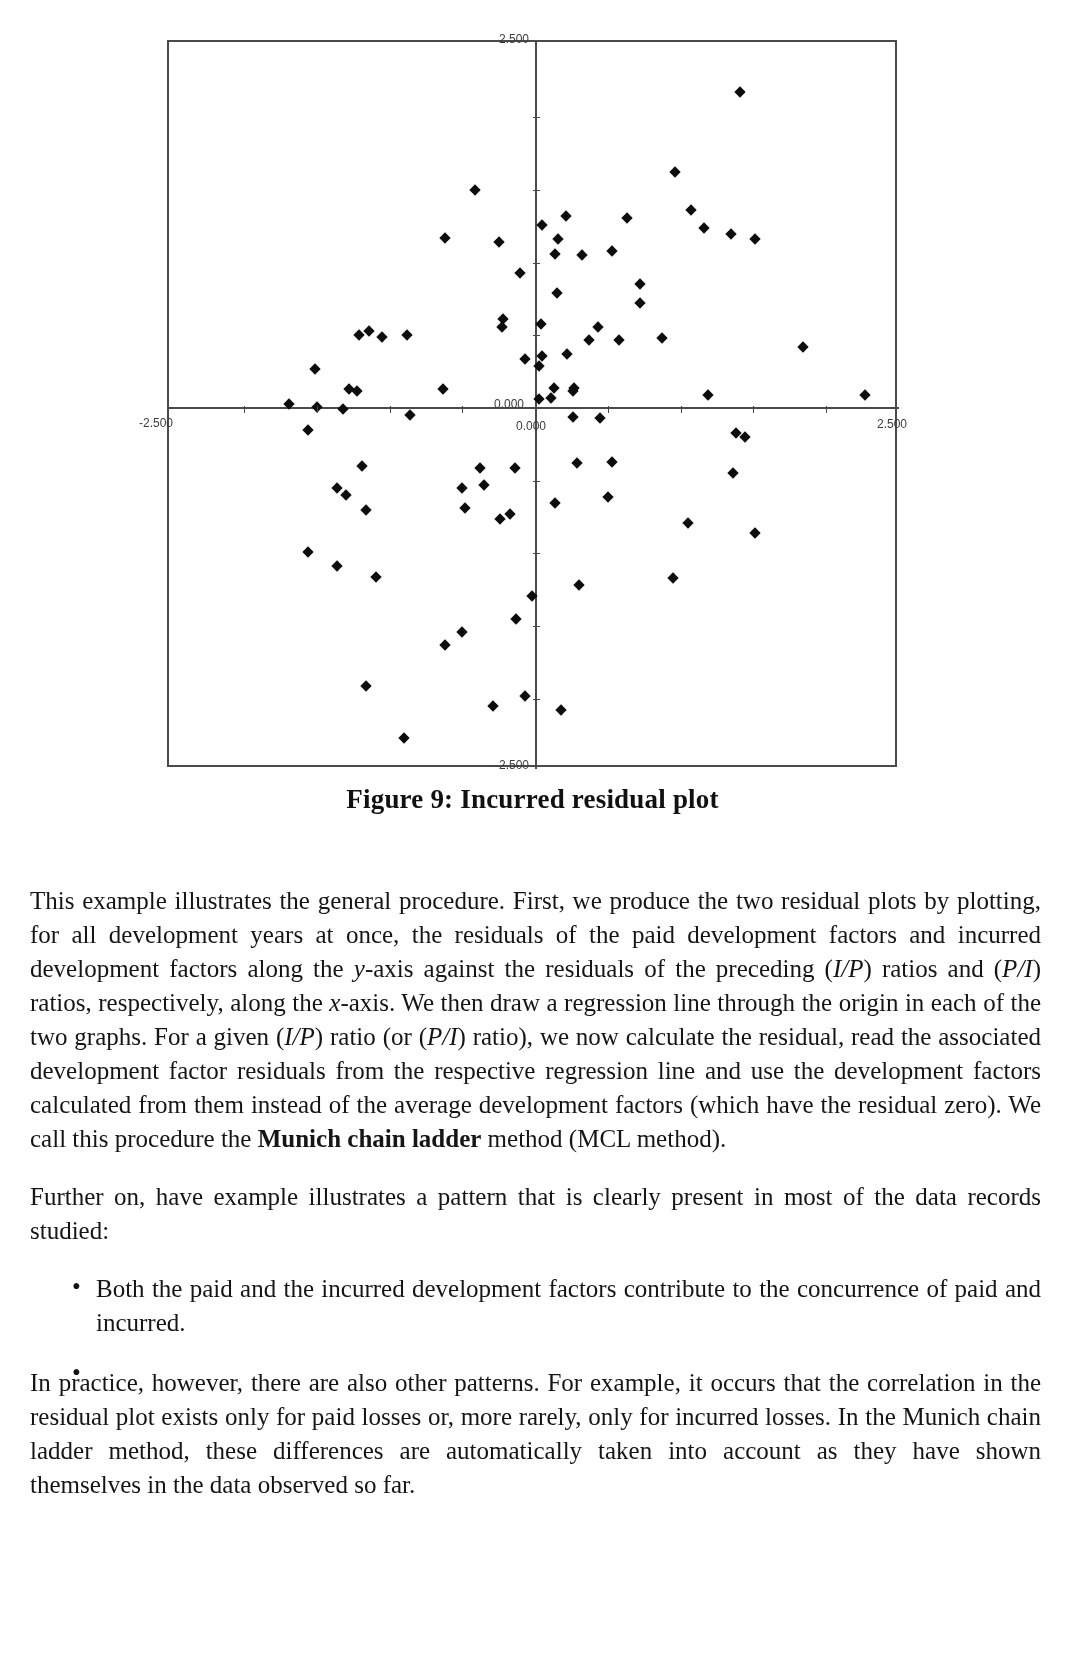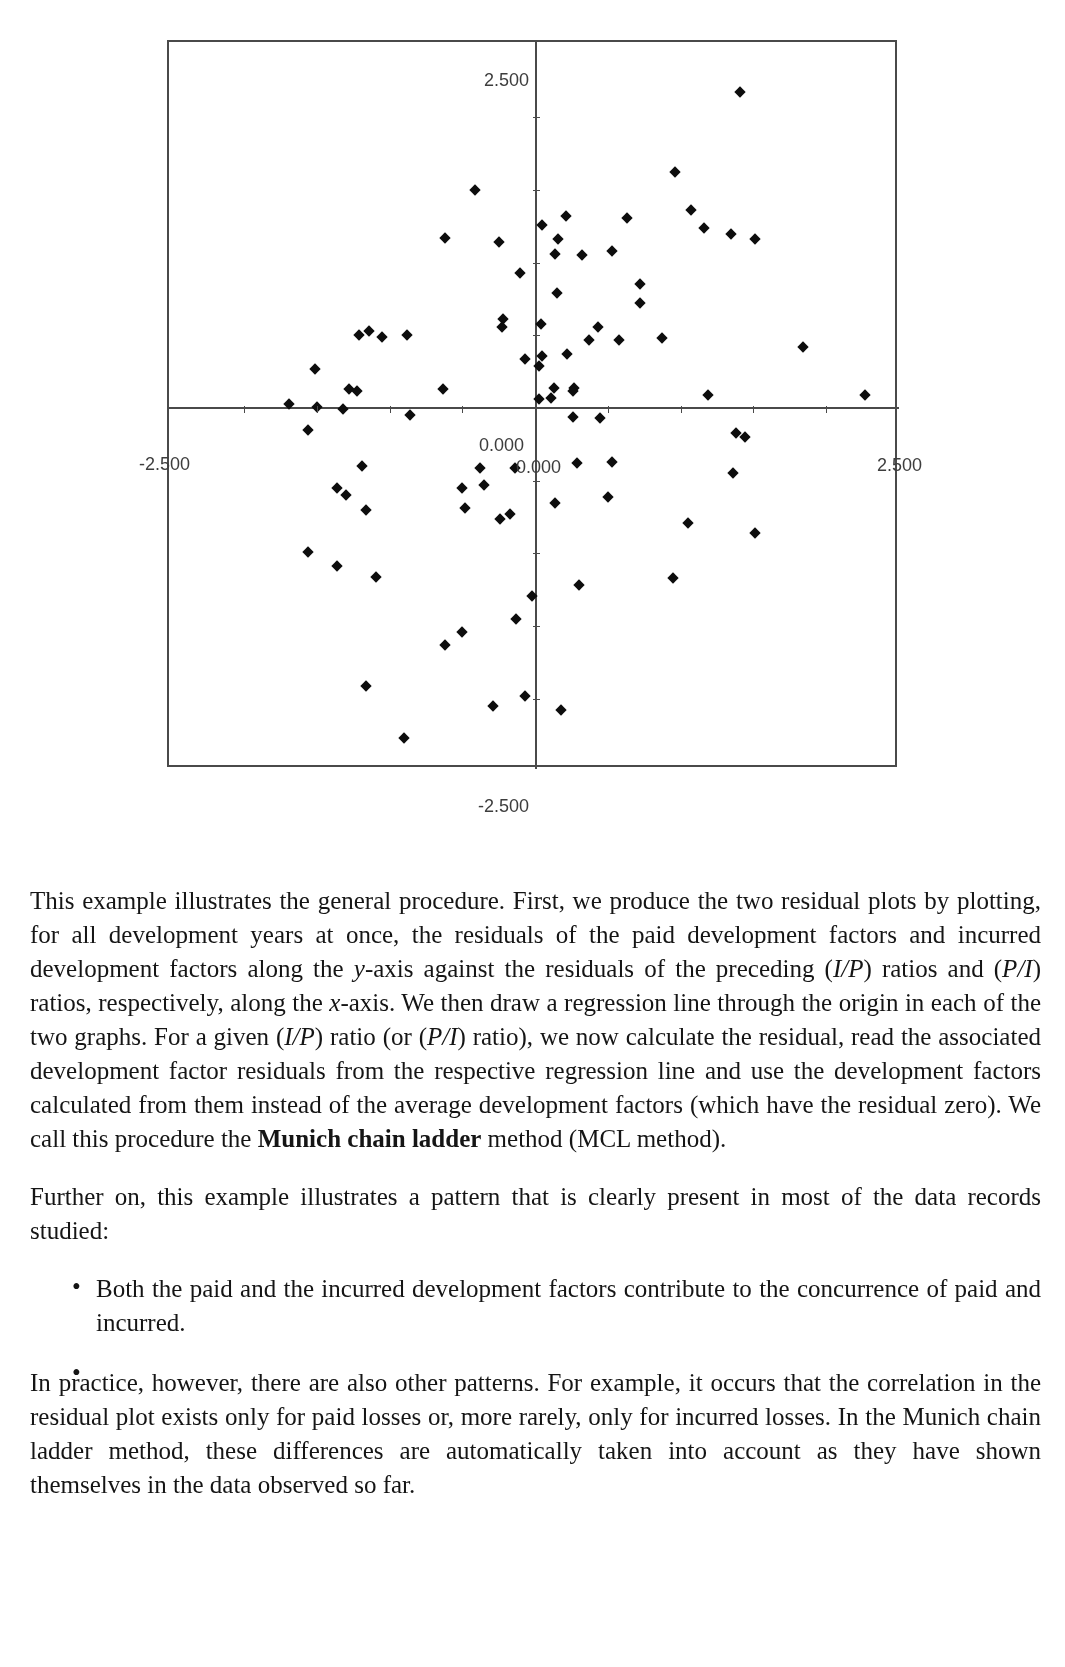--- a/index.html
+++ b/index.html
@@ -10,21 +10,21 @@
   .plot-box{position:absolute;left:167px;top:40px;width:730px;height:727px;
             border:2px solid #4a4a4a;box-sizing:border-box;background:#fff;}
   .axis{position:absolute;background:#4a4a4a;}
   .axis.h{left:0;top:365px;width:730px;height:2px;}
   .axis.v{left:366px;top:0;width:2px;height:727px;}
   .tick{position:absolute;background:#4a4a4a;}
   .tick.x{width:1px;height:7px;}
   .tick.y{width:7px;height:1px;}
   .pt{position:absolute;width:8px;height:8px;background:#0d0d0d;transform:rotate(45deg);}
   .axlabel{position:absolute;font-family:"Liberation Sans", sans-serif;
-           font-size:18px;color:#3d3d3d;white-space:nowrap;margin-top:38px;}
+           font-size:12px;color:#3d3d3d;white-space:nowrap;}
 
   
   .caption{position:absolute;left:0;top:784px;width:100%;text-align:center;
            font-weight:bold;font-size:27px;letter-spacing:.2px;color:#111;}
 
   
   .text-block{position:absolute;left:30px;top:884px;width:1011px;
               font-size:25px;line-height:34px;text-align:justify;color:#151515;}
   .text-block p{margin:0 0 24px 0;}
   .text-block ul{list-style:none;margin:2px 0 26px 0;padding:0;}
@@ -147,24 +147,25 @@
       <div class="tick y" style="left: 364px; top: 75.2px;"></div>
     </div>
 
   <div class="axlabel" style="right:536px;top:32px;">2.500</div>
   <div class="axlabel" style="right:536px;top:758px;">-2.500</div>
   <div class="axlabel" style="right:541px;top:397px;">0.000</div>
   <div class="axlabel" style="left:139px;top:416px;">-2.500</div>
   <div class="axlabel" style="left:516px;top:419px;">0.000</div>
   <div class="axlabel" style="left:877px;top:417px;">2.500</div>
 
+  <div class="caption">Figure 9: Incurred residual plot</div>
 
   <div class="text-block">
     <p><span>This example illustrates the general procedure. First, we produce the two residual plots by plotting, for all development years at once, the residuals of the paid development factors and incurred development factors along the </span><span class="seg-i">y</span><span>-axis against the residuals of the preceding (</span><span class="seg-i">I/P</span><span>) ratios and (</span><span class="seg-i">P/I</span><span>) ratios, respectively, along the </span><span class="seg-i">x</span><span>-axis. We then draw a regression line through the origin in each of the two graphs. For a given (</span><span class="seg-i">I/P</span><span>) ratio (or (</span><span class="seg-i">P/I</span><span>) ratio), we now calculate the residual, read the associated development factor residuals from the respective regression line and use the development factors calculated from them instead of the average development factors (which have the residual zero). We call this procedure the </span><span class="seg-b">Munich chain ladder</span><span> method (MCL method).</span></p>
-    <p>Further on, this example illustrates a pattern that is clearly present in most of the data records studied:</p>
+    <p>Further on, have example illustrates a pattern that is clearly present in most of the data records studied:</p>
     <ul>
       <li>
         <span class="bullet-dot">•</span>
         <span>Both the paid and the incurred development factors contribute to the concurrence of paid and incurred.</span>
       </li>
       <li>
         <span class="bullet-dot">•</span>
       </li>
     </ul>
     <p>In practice, however, there are also other patterns. For example, it occurs that the correlation in the residual plot exists only for paid losses or, more rarely, only for incurred losses. In the Munich chain ladder method, these differences are automatically taken into account as they have shown themselves in the data observed so far.</p>

